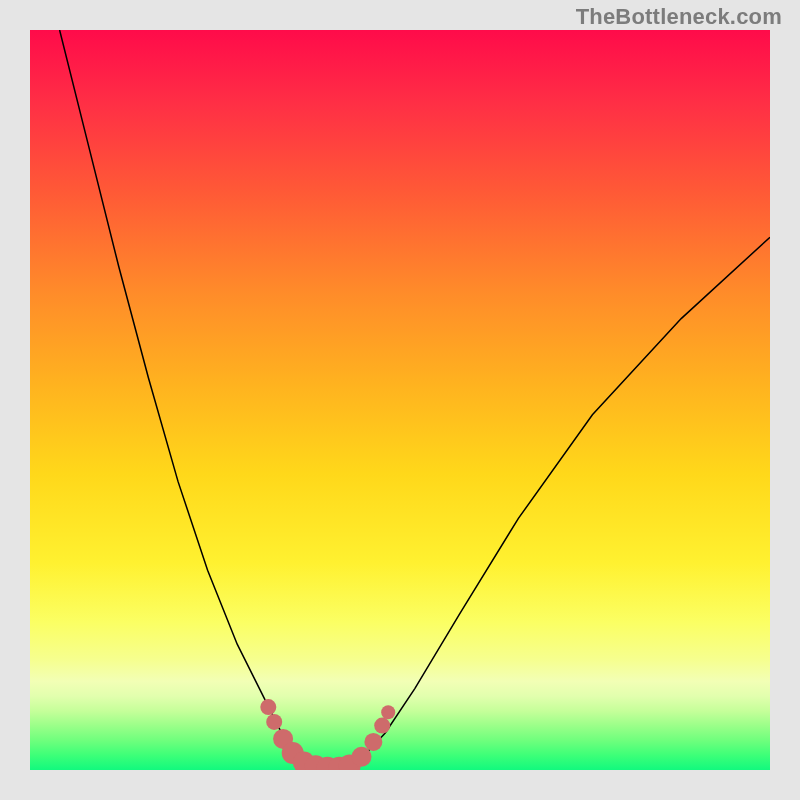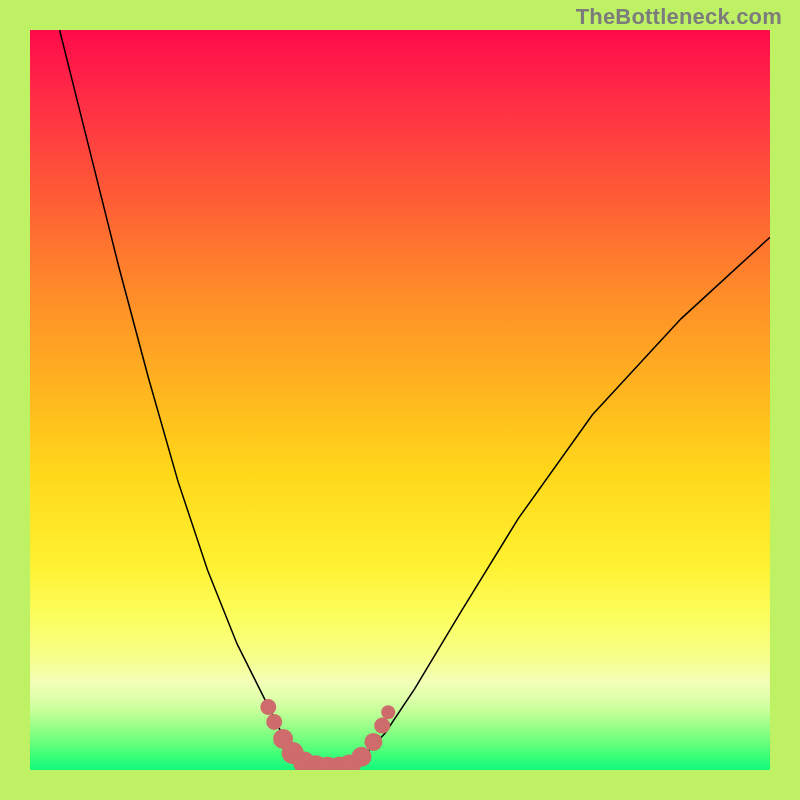--- a/index.html
+++ b/index.html
@@ -10,21 +10,21 @@
     background: #000;
     font-family: Arial, Helvetica, sans-serif;
     overflow: hidden;
   }
   .frame {
     position: absolute;
     top: 0;
     left: 0;
     width: 800px;
     height: 800px;
-    background: #bef264;
+    background: #e5e5e5;
   }
   .watermark {
     position: absolute;
     top: 4px;
     right: 18px;
     color: #7c7c7c;
     font-size: 22px;
     font-weight: 600;
     letter-spacing: 0.2px;
     font-family: Arial, Helvetica, sans-serif;

